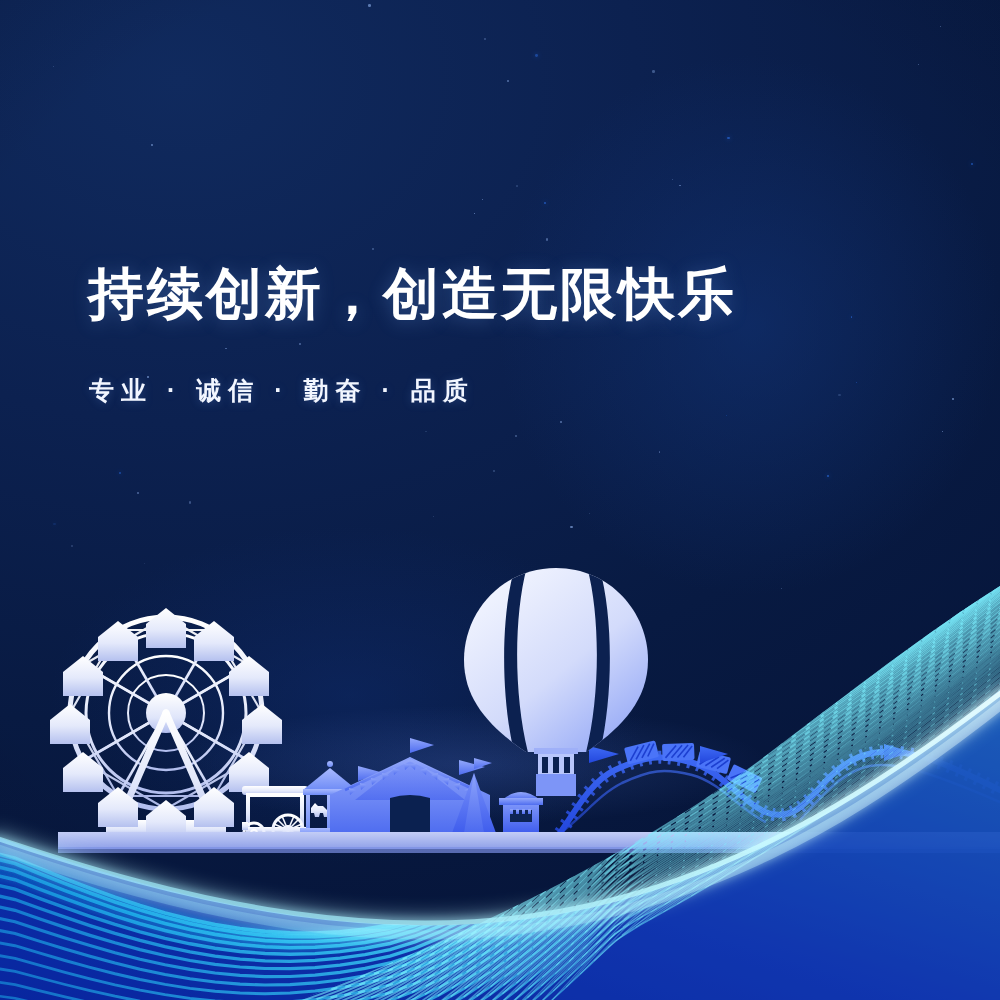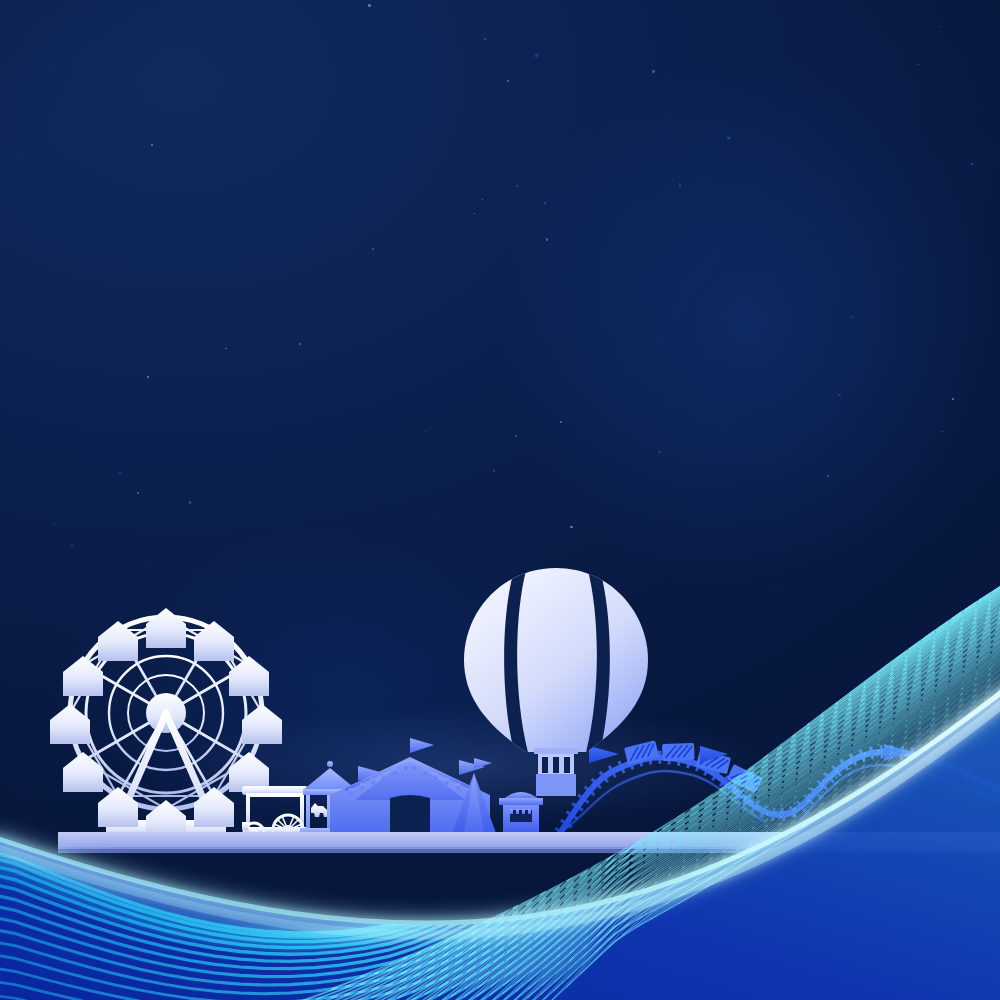--- a/index.html
+++ b/index.html
@@ -118,20 +118,22 @@
       <i style="left: 482px; top: 199.1px; height: 1.2px; width: 1.2px; opacity: 0.54;"></i>
       <i style="left: 514.8px; top: 434.8px; height: 2.6px; width: 2.6px; opacity: 0.38;"></i>
       <i style="left: 827.3px; top: 475.2px; height: 2px; width: 2px; opacity: 0.59; background: rgb(47, 123, 255); box-shadow: rgb(47, 123, 255) 0px 0px 5px;"></i>
       <i style="left: 780.5px; top: 587.9px; height: 1.2px; width: 1.2px; opacity: 0.33;"></i>
       <i style="left: 855.5px; top: 381.9px; height: 1px; width: 1px; opacity: 0.4; background: rgb(47, 123, 255); box-shadow: rgb(47, 123, 255) 0px 0px 5px;"></i>
       <i style="left: 225.4px; top: 347.8px; height: 1.4px; width: 1.4px; opacity: 0.45;"></i>
       <i style="left: 119.1px; top: 472.2px; height: 1.8px; width: 1.8px; opacity: 0.45; background: rgb(47, 123, 255); box-shadow: rgb(47, 123, 255) 0px 0px 5px;"></i>
     </div>
   <div class="bg-vignette"></div>
 
+  <div class="headline">持续创新，创造无限快乐</div>
+  <div class="subline">专业 · 诚信 · 勤奋 · 品质</div>
 
   <div class="park-glow"></div>
 
   <svg class="art park" viewBox="0 0 1000 1000">
     <defs>
       <linearGradient id="gWhite" x1="0" y1="0" x2="0" y2="1">
         <stop offset="0%" stop-color="#ffffff"></stop>
         <stop offset="55%" stop-color="#e4e9fb"></stop>
         <stop offset="100%" stop-color="#b5c1ef"></stop>
       </linearGradient>

